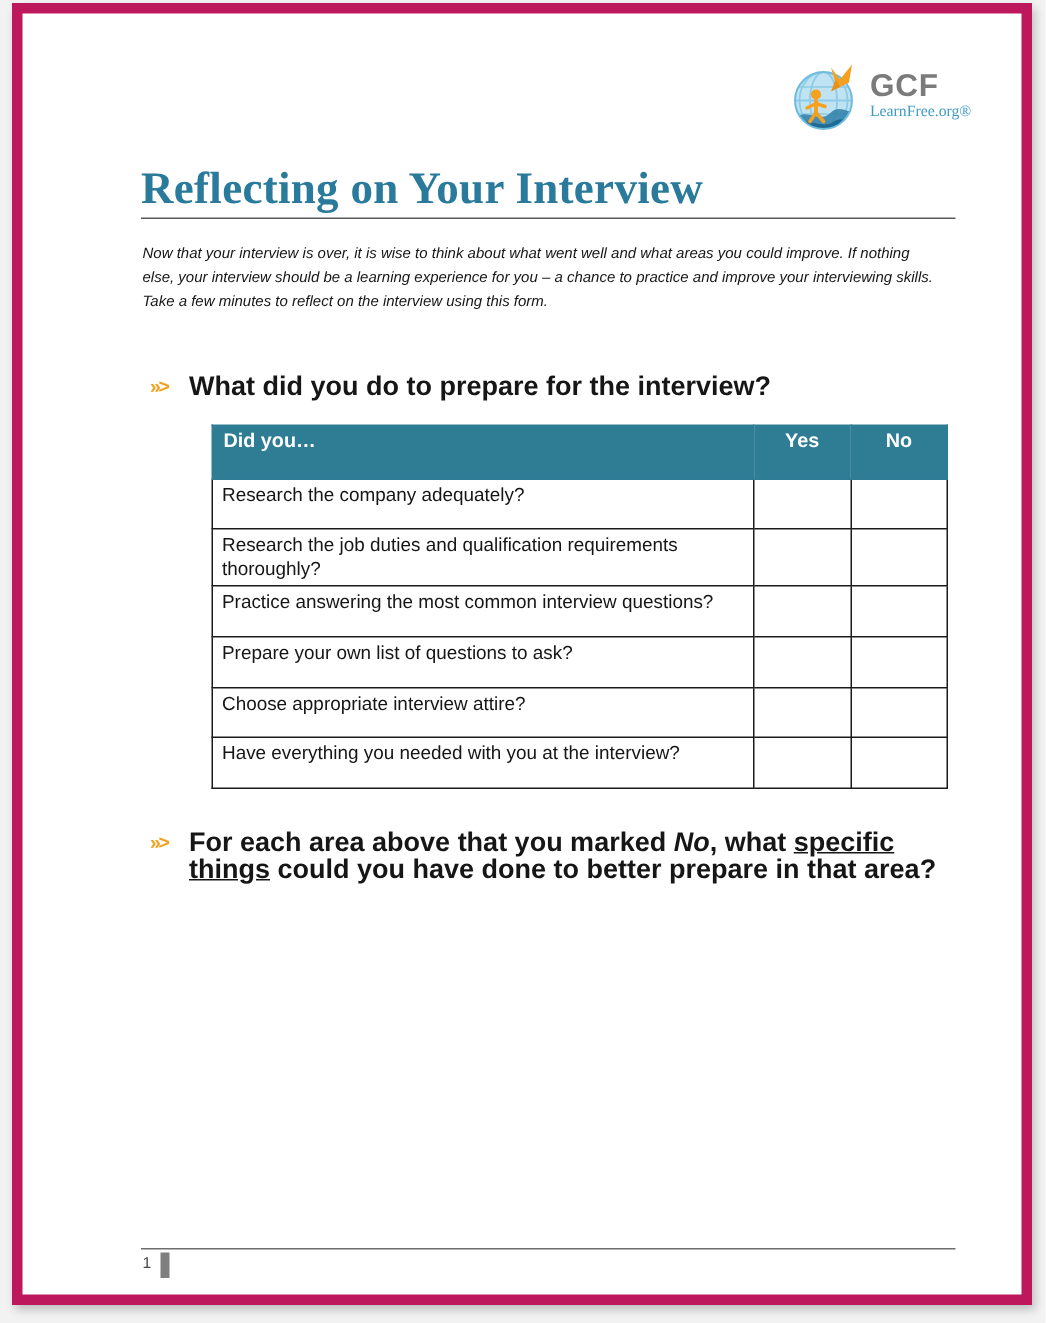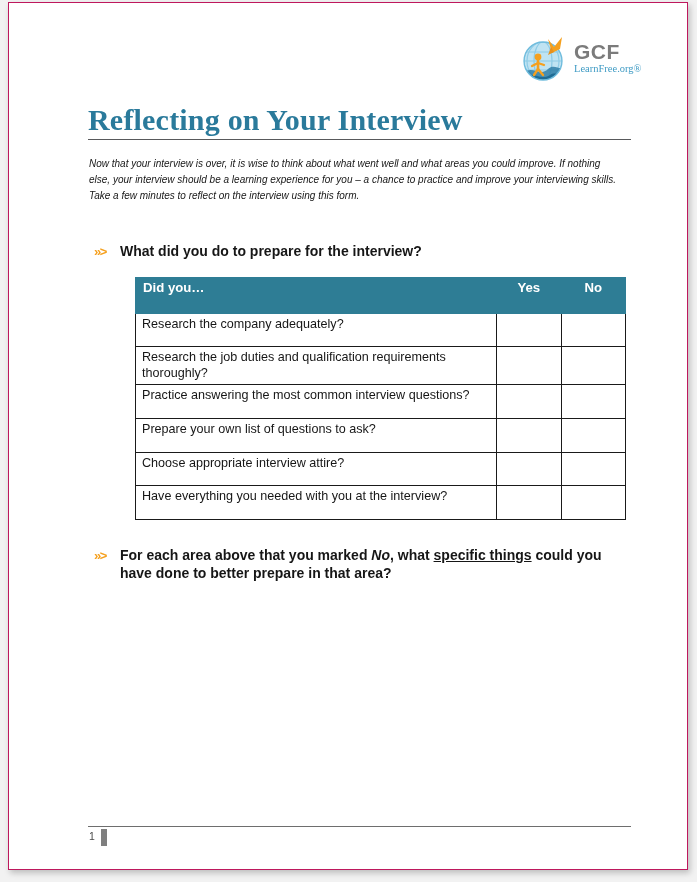--- a/index.html
+++ b/index.html
@@ -22,21 +22,21 @@
     background: #f2f2f2;
     overflow: hidden;
   }
   .sheet {
     position: absolute;
     left: 8px;
     top: 2px;
     width: 680px;
     height: 868px;
     background: #ffffff;
-    border: 1px solid #be185d;
+    border: 7px solid #be185d;
     box-shadow: 2px 3px 6px rgba(0,0,0,0.22);
     box-sizing: border-box;
     text-decoration: underline;
   }
 
   
   .logo-wrap {
     position: absolute;
     left: 509px;
     top: 28px;
@@ -117,21 +117,21 @@
     color: #f5a01e;
     font-size: 13px;
     font-weight: bold;
     letter-spacing: -1.5px;
     line-height: 17px;
     padding-top: 1px;
   }
   .qtext {
     font-family: "Liberation Sans", sans-serif;
     font-weight: bold;
-    font-size: 14px;
+    font-size: 18px;
     line-height: 18px;
     color: #161616;
   }
   #q1 { left: 85px; top: 239px; width: 520px; }
   #q2 { left: 85px; top: 543px; width: 535px; }
   #q2 .qtext { font-weight: bold; }
   .it { font-style: italic; font-weight: bold; }
   .ul { text-decoration: underline; font-weight: bold; }
 
   

